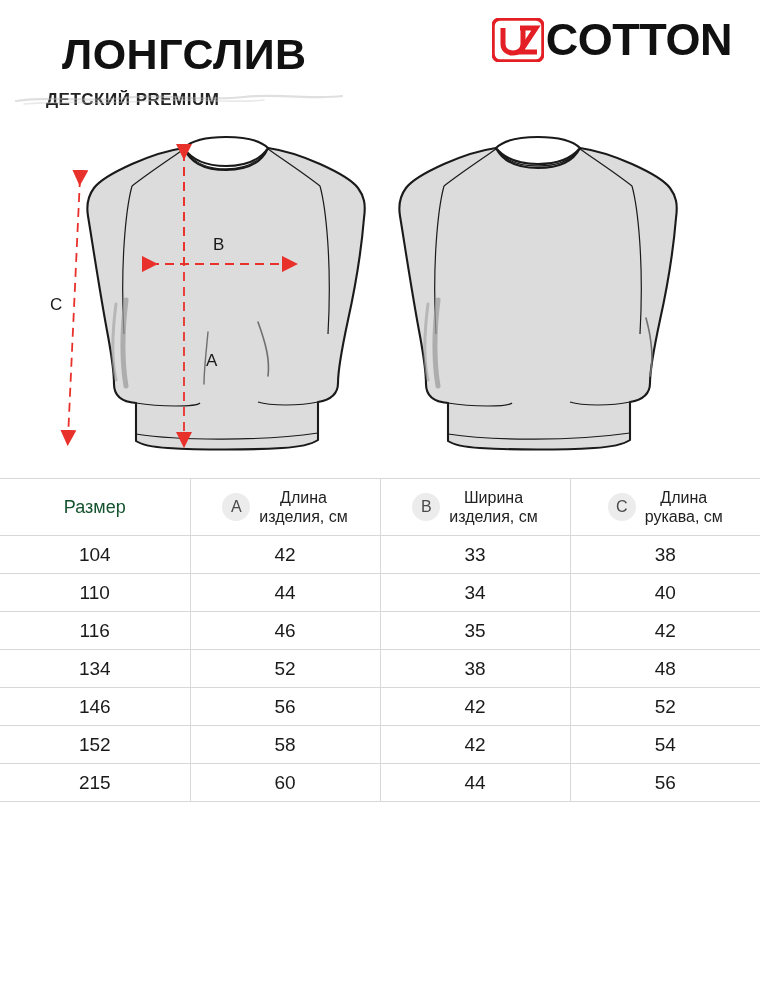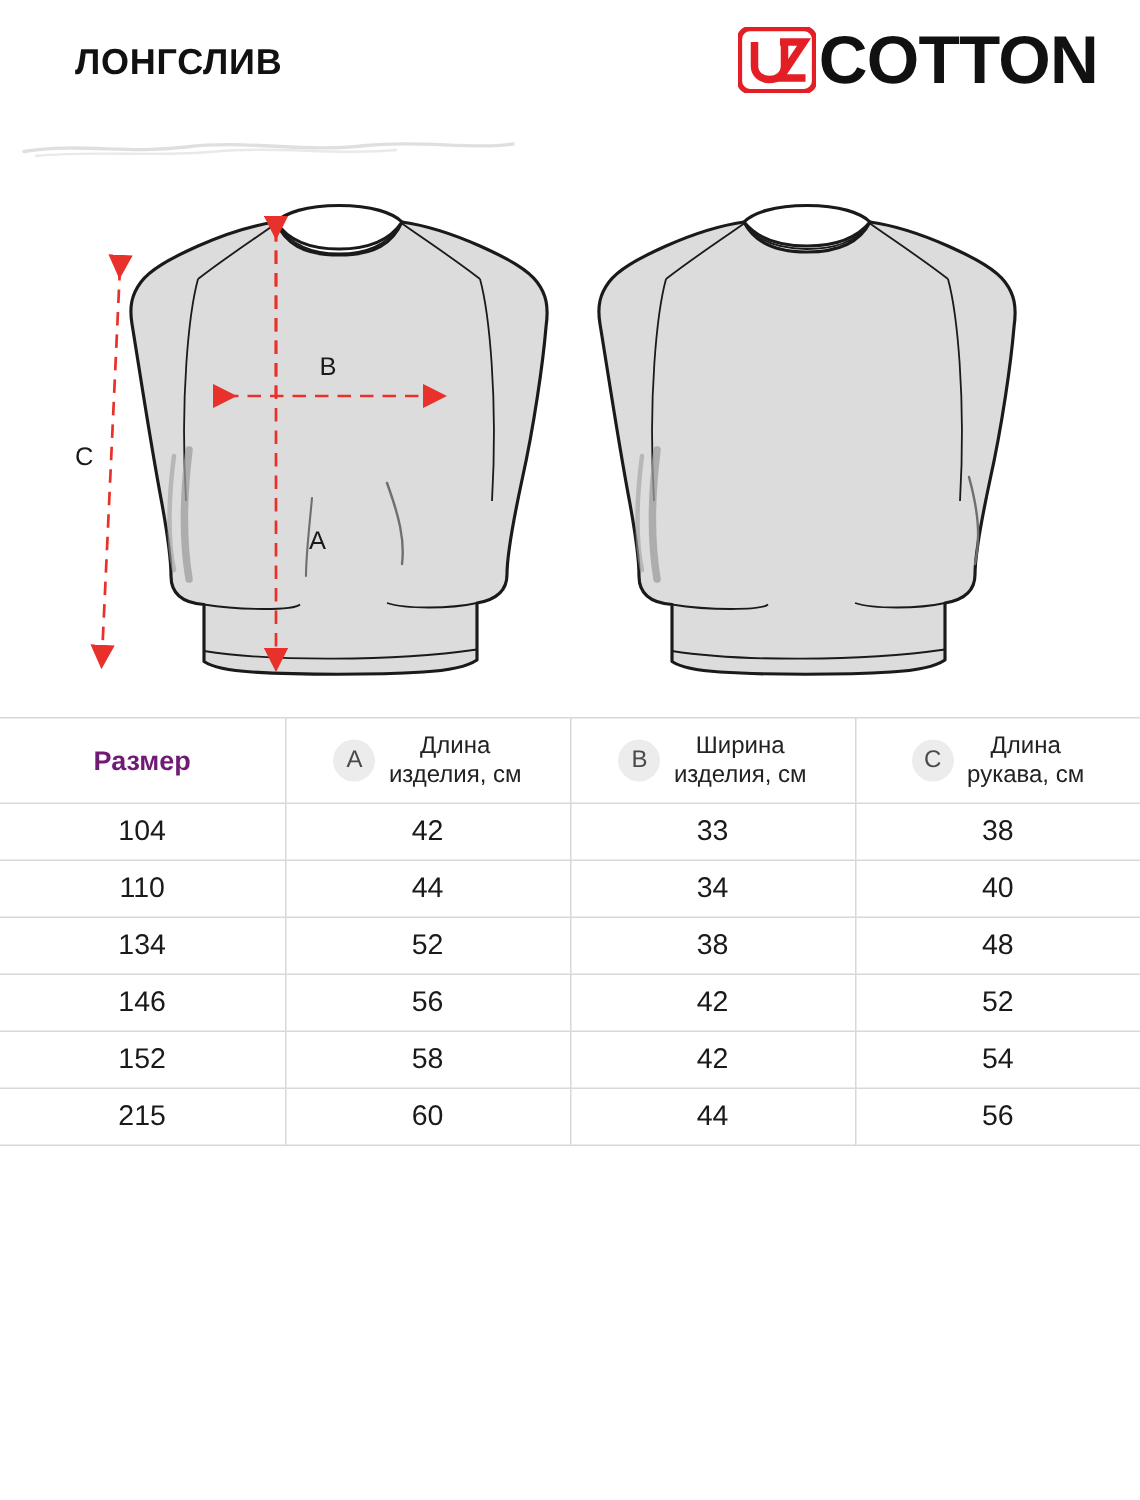--- a/index.html
+++ b/index.html
@@ -26,26 +26,26 @@
     top: 0; left: 0;
     width: 760px;
     height: 112px;
   }
   .title-block {
     position: absolute;
     left: 46px;
     top: 18px;
   }
   .title {
-    font-size: 24px;
+    font-size: 43px;
     font-weight: bold;
     letter-spacing: 0.5px;
     line-height: 40px;
     color: #111;
-    margin: 4px;
+    margin: 16px;
   }
   .subtitle {
     font-size: 17px;
     font-weight: bold;
     letter-spacing: 0.5px;
     color: #222;
     margin-top: 6px;
   }
   .logo {
     position: absolute;
@@ -137,33 +137,34 @@
   .hdr-lines {
     font-size: 16px;
     font-weight: normal;
     line-height: 19px;
     color: #222;
     text-align: center;
     white-space: pre-line;
   }
   .hdr-size {
     font-size: 18px;
-    font-weight: bold;
-    color: #701a75;
+    font-weight: normal;
+    color: #14532d;
   }
   tbody td { font-weight: normal; }
 </style>
 </head>
 <body>
 
 <div class="page">
 
   <div class="header">
     <div class="title-block">
       <div class="title">ЛОНГСЛИВ</div>
+      <div class="subtitle">ДЕТСКИЙ PREMIUM</div>
     </div>
 
     <div class="logo">
       <div class="logo-uz">
         <svg width="52" height="44" viewBox="0 0 52 44" xmlns="http://www.w3.org/2000/svg">
           <rect x="1" y="1" width="50" height="42" rx="7" ry="7" fill="none" stroke="#e31e24" stroke-width="3.5"></rect>
           <path d="M11 10 L11 26 C11 32 16 35 21 35 C26 35 31 32 31 26 L31 10" fill="none" stroke="#e31e24" stroke-width="5" stroke-linecap="butt"></path>
           <path d="M28 10 L44 10 L28 34 L45 34" fill="none" stroke="#e31e24" stroke-width="5" stroke-linejoin="miter"></path>
         </svg>
       </div>
@@ -335,20 +336,26 @@
             <td>33</td>
             <td>38</td>
           </tr>
           <tr>
             <td>110</td>
             <td>44</td>
             <td>34</td>
             <td>40</td>
           </tr>
           <tr>
+            <td>116</td>
+            <td>46</td>
+            <td>35</td>
+            <td>42</td>
+          </tr>
+          <tr>
             <td>134</td>
             <td>52</td>
             <td>38</td>
             <td>48</td>
           </tr>
           <tr>
             <td>146</td>
             <td>56</td>
             <td>42</td>
             <td>52</td>

